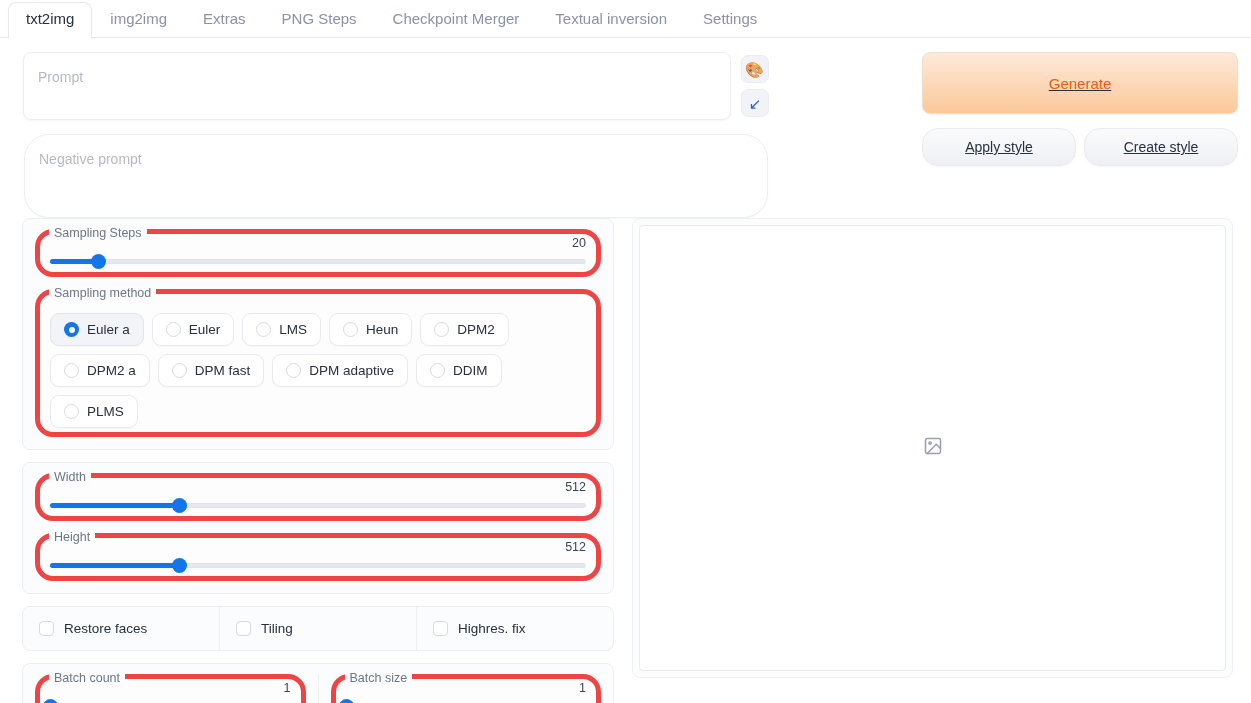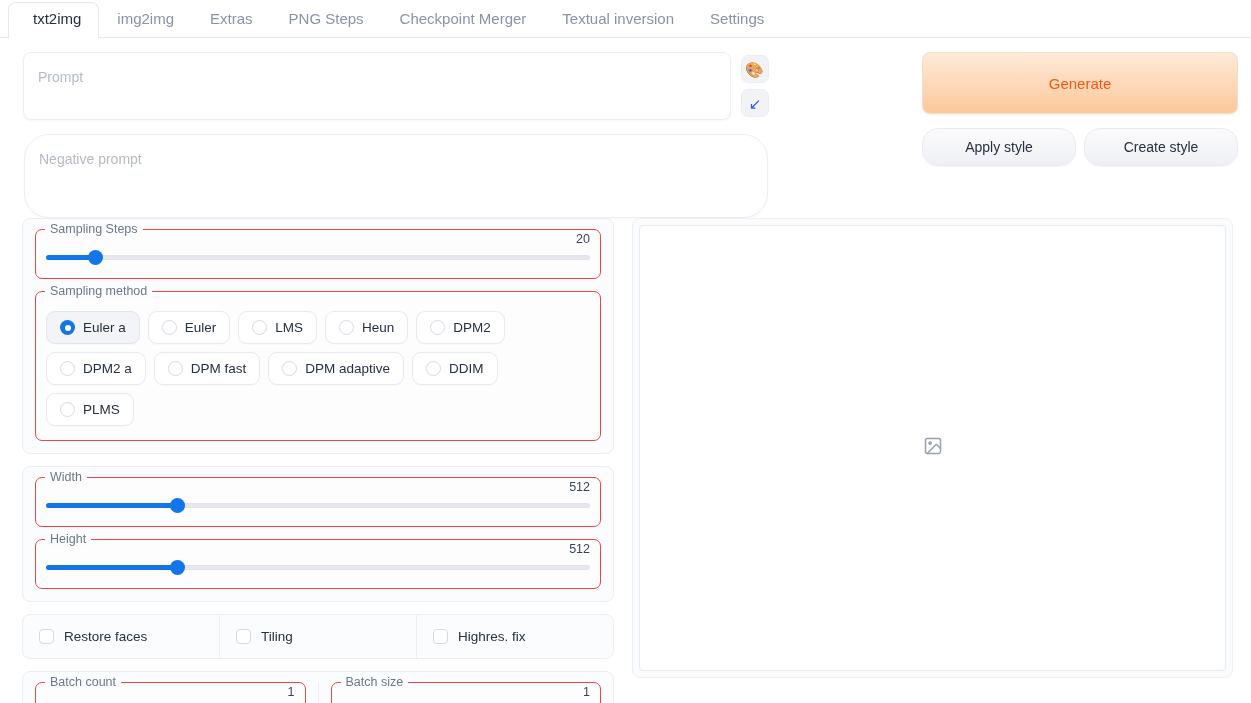--- a/index.html
+++ b/index.html
@@ -39,21 +39,21 @@
     line-height: 18px;
     z-index: 2;
   }
   .tab.active {
     color: #27303f;
     background: #ffffff;
     border: 1px solid #e7e9ee;
     border-bottom: 1px solid #ffffff;
     border-radius: 8px 8px 0 0;
     margin-bottom: -1px;
-    padding: 7px 17px 10px 24px;
+    padding: 7px 17px 10px 17px;
   }
 
   
   .top-area {
     display: flex;
     padding: 14px 16px 0 22px;
     box-sizing: border-box;
     height: 180px;
   }
   .prompt-col {
@@ -105,20 +105,21 @@
     line-height: 1;
     box-sizing: border-box;
   }
   .icon-btn .arrow { color: #2d5fd0; font-size: 15px; }
 
   
   .action-col {
     margin-left: 152px;
     width: 316px;
     flex: 0 0 316px;
+    text-decoration: underline;
   }
   .generate-btn {
     width: 316px;
     height: 62px;
     border-radius: 8px;
     border: 1px solid #f6dec6;
     background: linear-gradient(180deg, #fdeada 0%, #fbc899 100%);
     color: #f05a14;
     font-size: 15px;
     display: flex;
@@ -163,24 +164,24 @@
   .group {
     border: 1px solid #eceef2;
     border-radius: 8px;
     background: #fbfcfd;
     margin-bottom: 12px;
     padding: 10px 12px 12px 12px;
     box-sizing: border-box;
   }
 
   .field {
-    border: 1px solid #ef4444;
-    border-radius: 7px;
+    border: 5px solid #ef4444;
+    border-radius: 18px;
     position: relative;
-    padding: 16px 10px 14px 10px;
+    padding: 16px 10px 4px 10px;
     background: #fdfdfe;
     box-sizing: border-box;
   }
   .field + .field { margin-top: 12px; }
   .field-legend {
     position: absolute;
     top: -8px;
     left: 9px;
     background: #fbfcfd;
     padding: 0 5px;

